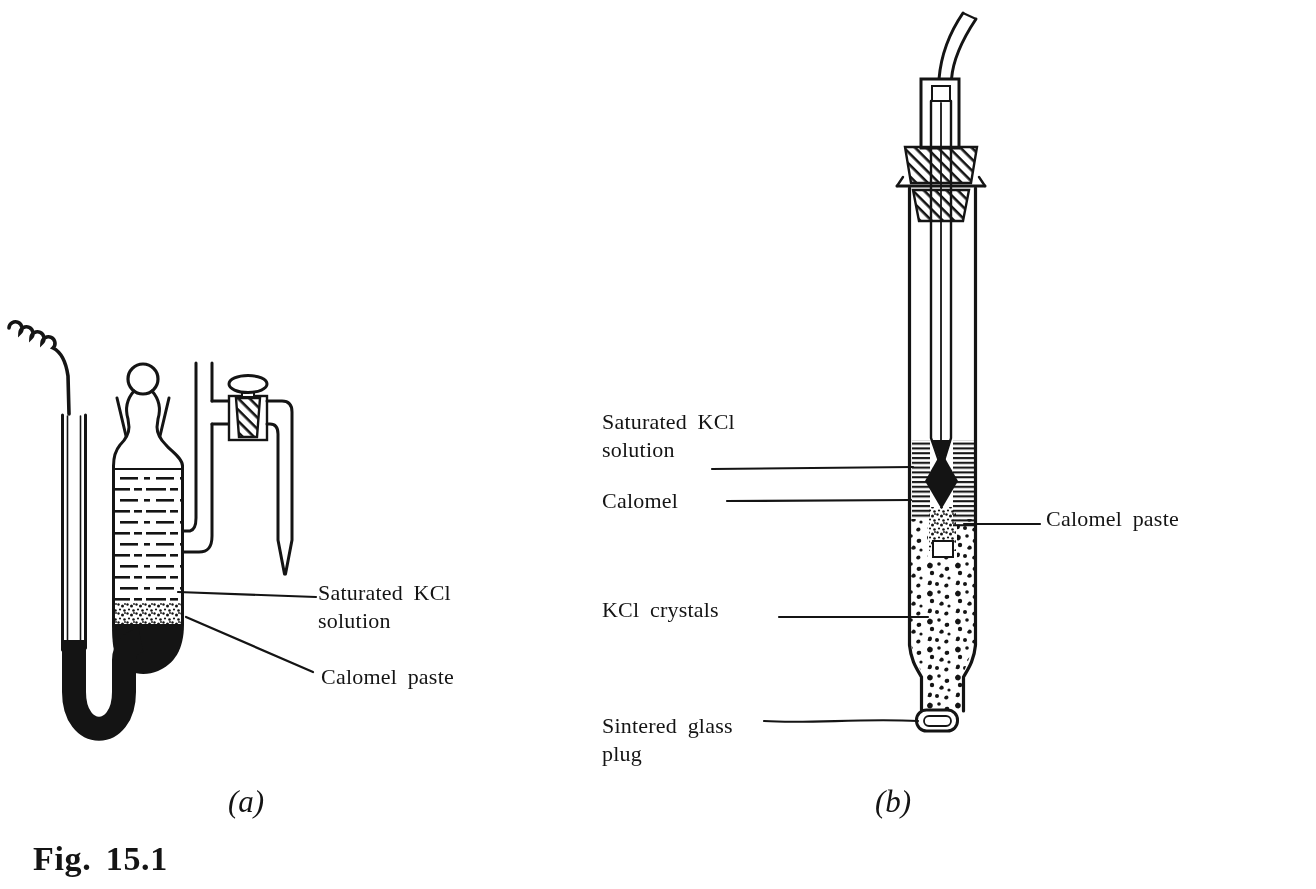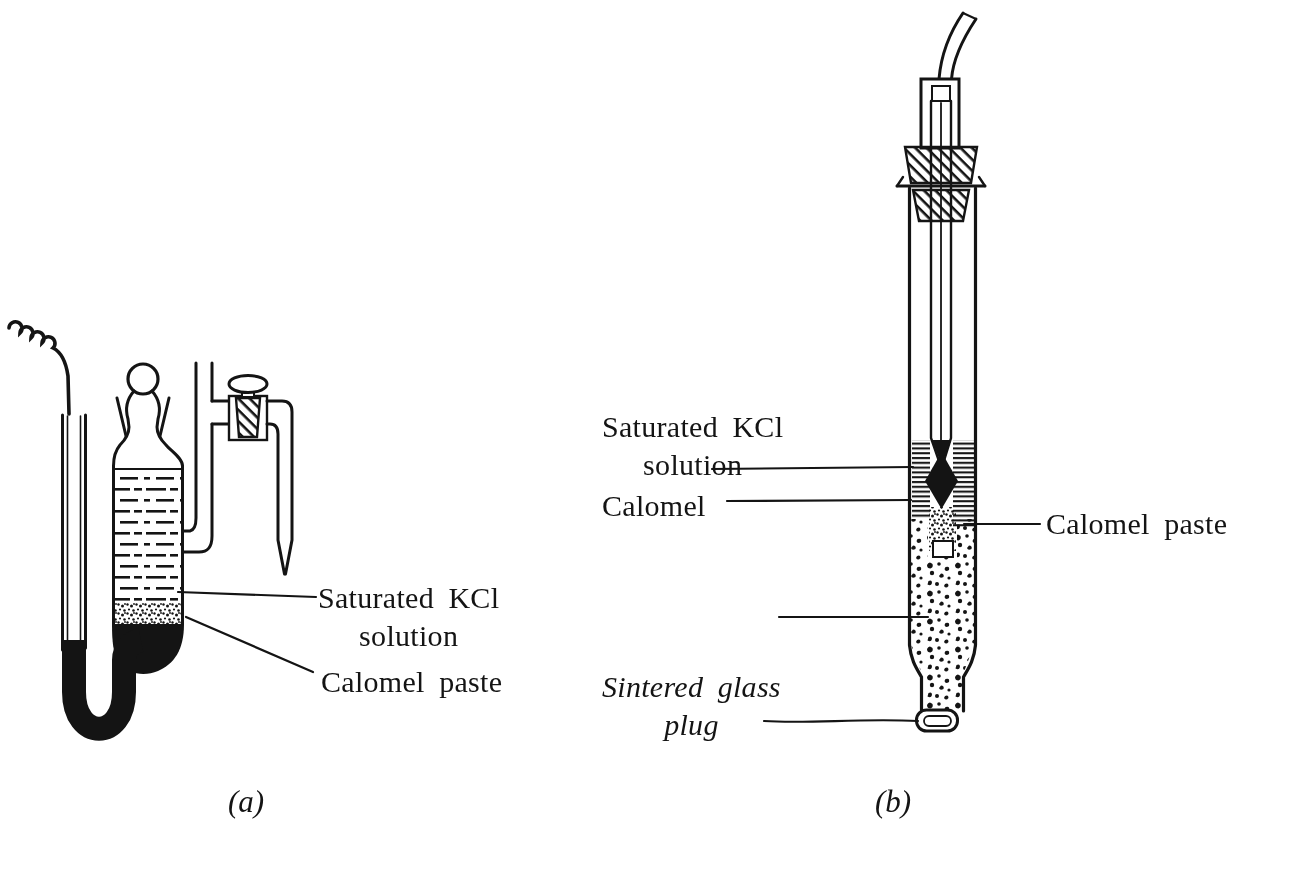--- a/index.html
+++ b/index.html
@@ -1,20 +1,20 @@
 <!DOCTYPE html>
 <html><head>
 <meta charset="utf-8">
 <style>
   html,body{margin:0;padding:0;background:#fff;}
   #page{position:relative;width:1316px;height:889px;background:#ffffff;overflow:hidden;
         font-family:"Liberation Serif",serif;color:#141414;}
   #art{position:absolute;left:0;top:0;}
-  .label{position:absolute;font-size:30px;line-height:1.28;color:#141414;
-         white-space:pre-line;word-spacing:0.22em;letter-spacing:0.01em;text-align:center;}
+  .label{position:absolute;font-size:22px;line-height:1.28;color:#141414;
+         white-space:pre-line;word-spacing:0.22em;letter-spacing:0.01em;}
   .sublabel{position:absolute;font-size:31px;font-style:italic;color:#141414;}
   .caption{position:absolute;font-size:34px;font-weight:bold;color:#141414;
            letter-spacing:0.02em;word-spacing:0.15em;}
 </style>
 </head>
 <body>
 
 <div id="page">
 
   <svg id="art" width="1316" height="889" viewBox="0 0 1316 889">
@@ -161,21 +161,23 @@
 
   <div class="label" style="left:321px;top:663px;">Calomel paste</div>
 
   <div class="label" style="left:602px;top:408px;">Saturated KCl
 solution</div>
 
   <div class="label" style="left:602px;top:487px;">Calomel</div>
 
   <div class="label" style="left:1046px;top:505px;">Calomel paste</div>
 
+  <div class="label" style="left:602px;top:596px;">KCl crystals</div>
 
-  <div class="label" style="left:602px;top:668px;font-style:italic;">Sintered glass
+  <div class="label" style="left:602px;top:712px;">Sintered glass
 plug</div>
 
   <div class="sublabel" style="left:228px;top:784px;">(a)</div>
 
   <div class="sublabel" style="left:875px;top:784px;">(b)</div>
 
+  <div class="caption" style="left:33px;top:840px;">Fig. 15.1</div>
 </div>
 
 </body></html>

